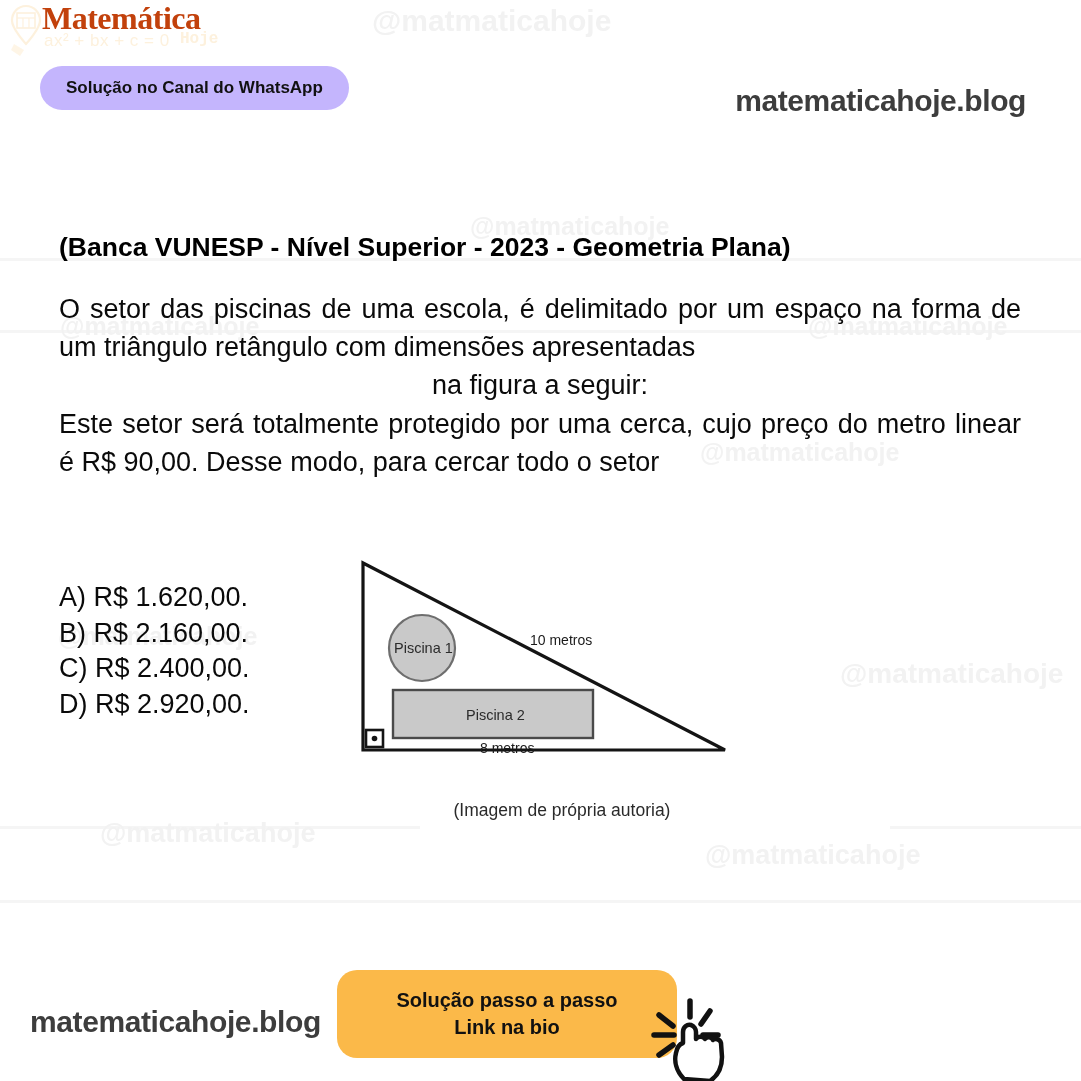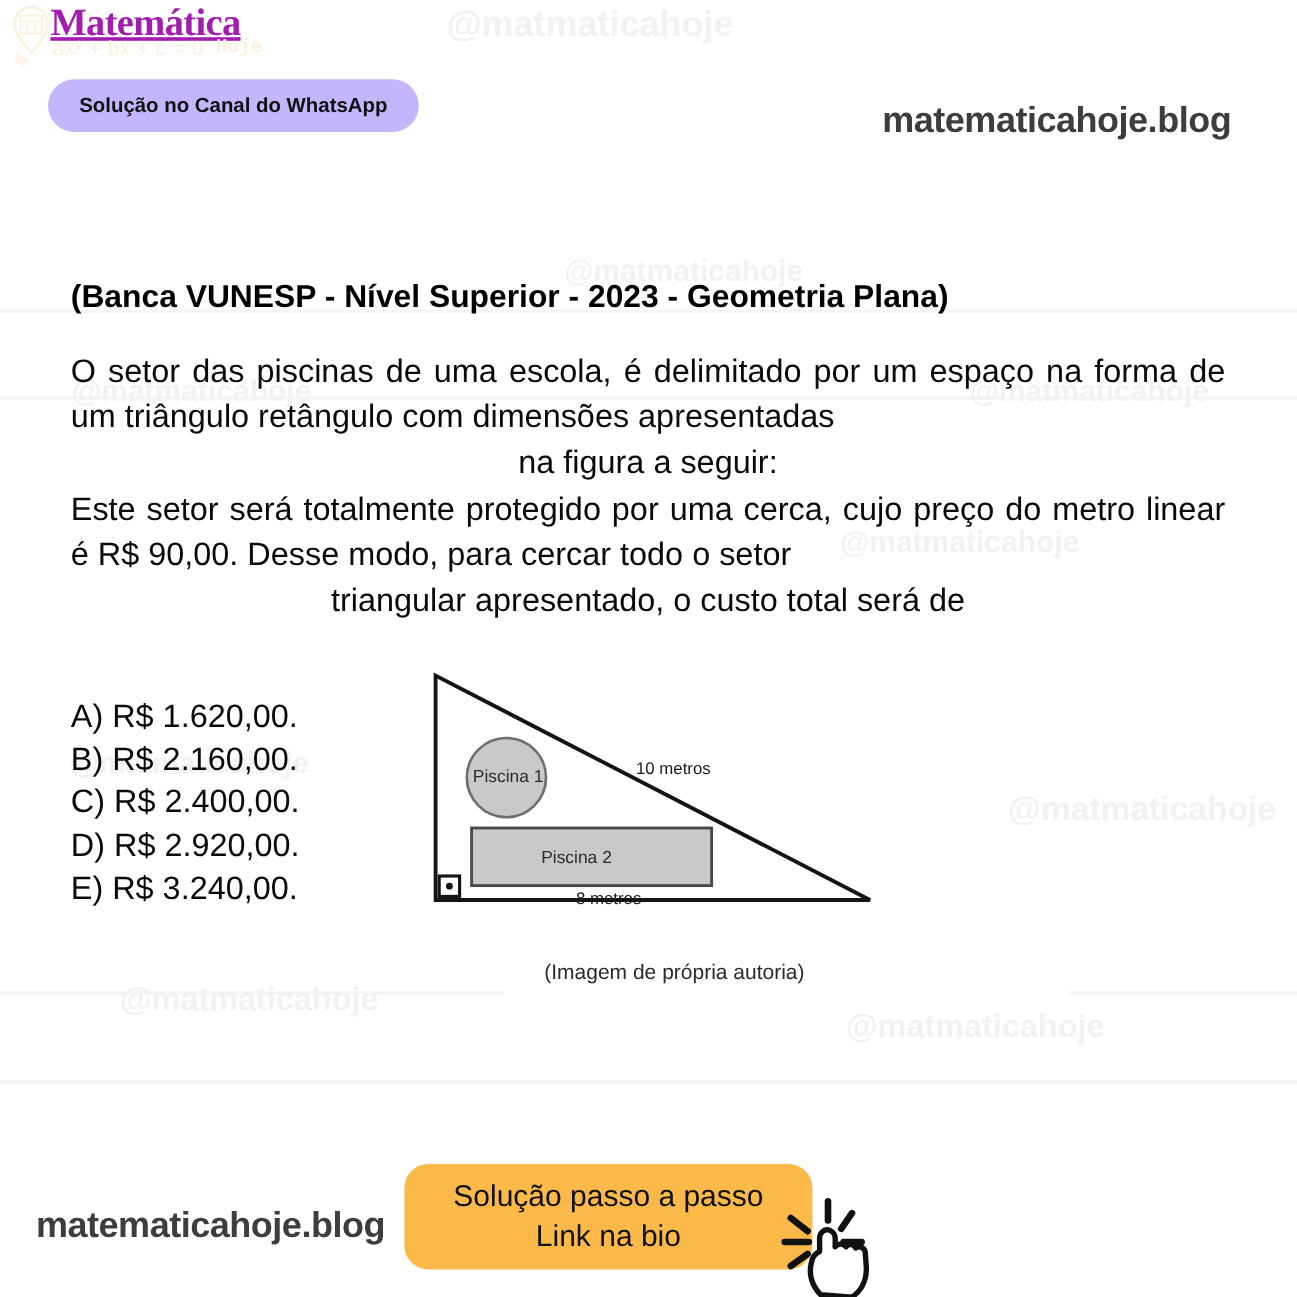--- a/index.html
+++ b/index.html
@@ -46,23 +46,22 @@
     pointer-events: none;
     user-select: none;
   }
   #brand-logo .logo-word {
     position: absolute;
     left: 34px;
     top: -2px;
     font-family: "Liberation Serif", serif;
     font-weight: bold;
     font-size: 32px;
-    color: #a21caf;
+    color: #c2410c;
     letter-spacing: -0.5px;
-    text-decoration: underline;
   }
   #brand-logo .logo-eq {
     position: absolute;
     left: 36px;
     top: 29px;
     font-family: "Liberation Sans", sans-serif;
     font-size: 17px;
     color: #fdf1dd;
     letter-spacing: 0.5px;
   }
@@ -182,21 +181,21 @@
   #label-base { left: 128px; top: 188px; }
   .shape-label {
     position: absolute;
     font-size: 14.5px;
     color: #2b2b2b;
     font-family: "Liberation Sans", sans-serif;
     white-space: nowrap;
     pointer-events: none;
   }
   #label-piscina1 { left: 42px; top: 88px; }
-  #label-piscina2 { left: 99px; top: 155px; }
+  #label-piscina2 { left: 114px; top: 155px; }
 
   
   #site-url-bottom {
     position: absolute;
     left: 30px;
     top: 1005px;
     font-size: 30px;
     font-weight: bold;
     color: #3d3d3d;
     letter-spacing: -0.4px;
@@ -212,22 +211,22 @@
     border: none;
     border-radius: 20px;
     display: flex;
     flex-direction: column;
     align-items: center;
     justify-content: center;
     gap: 4px;
     cursor: pointer;
   }
   #cta-button .cta-line {
-    font-size: 25px;
-    font-weight: normal;
+    font-size: 20px;
+    font-weight: bold;
     color: #111111;
     font-family: "Liberation Sans", sans-serif;
     white-space: nowrap;
   }
   #cursor-hand {
     position: absolute;
     left: 650px;
     top: 995px;
     width: 96px;
     height: 86px;
@@ -276,30 +275,28 @@
   <div id="site-url-top">matematicahoje.blog</div>
 
   <div id="question-block">
     <div id="question-title">(Banca VUNESP - Nível Superior - 2023 - Geometria Plana)</div>
     <p class="q-para p1">
       <span>O setor das piscinas de uma escola, é delimitado por um espaço na forma de um triângulo retângulo com dimensões apresentadas</span>
       <span class="lastline">na figura a seguir:</span>
     </p>
     <p class="q-para p2">
       <span>Este setor será totalmente protegido por uma cerca, cujo preço do metro linear é R$ 90,00. Desse modo, para cercar todo o setor</span>
-      <span class="lastline">triangular apresentado, o custo total será de</span>
     </p>
   </div>
 
   <div id="options">
     <div class="option">A) R$ 1.620,00.</div>
     <div class="option">B) R$ 2.160,00.</div>
     <div class="option">C) R$ 2.400,00.</div>
     <div class="option">D) R$ 2.920,00.</div>
-    <div class="option">E) R$ 3.240,00.</div>
   </div>
 
   <div id="figure-wrap">
     <svg width="420" height="250" viewBox="0 0 420 250">
 
       <path d="M11,11 L11,198 L373,198 Z" fill="none" stroke="#141414" stroke-width="3.2" stroke-linejoin="miter"></path>
 
       <g>
         <rect x="14" y="178" width="17" height="17" fill="#ffffff" stroke="#141414" stroke-width="2.6"></rect>
         <circle cx="22.5" cy="186.5" r="2.8" fill="#141414"></circle>

